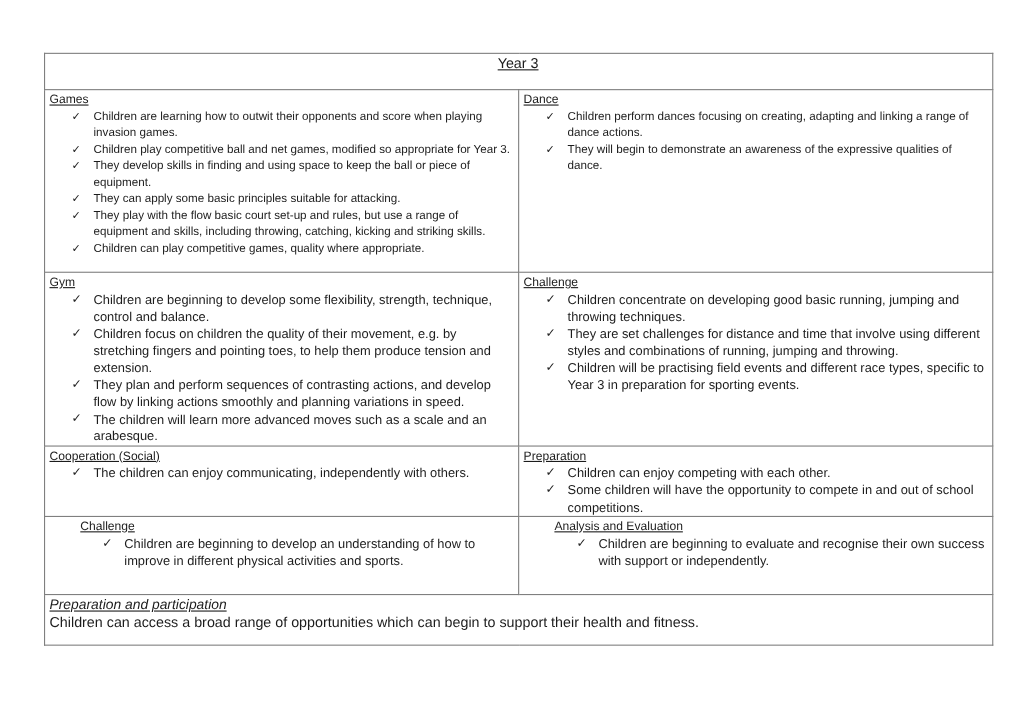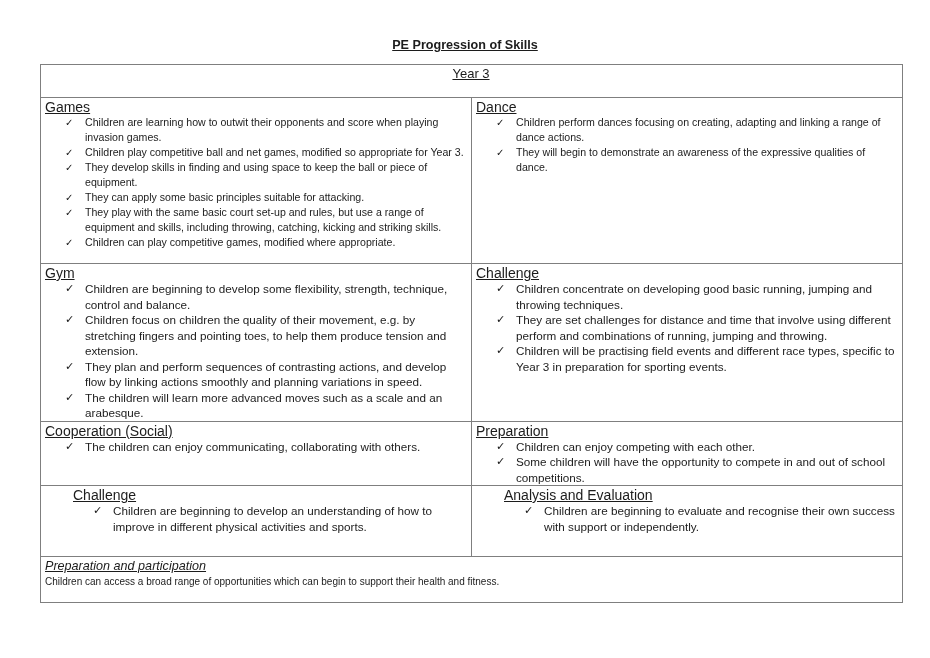--- a/index.html
+++ b/index.html
@@ -37,44 +37,43 @@
   tr.row-2 td     { height: 153px; }
   tr.row-3 td     { height: 62px; }
   tr.row-4 td     { height: 71px; padding-left: 32px; }
   tr.row-footer td{ height: 46px; }
 
   .year-cell { text-align: center; font-size: 13px; line-height: 16px; }
   .year-text { text-decoration: underline; }
 
   .sec-heading {
     text-decoration: underline;
-    font-size: 14px;
+    font-size: 11px;
     line-height: 16px;
   }
   .body-sm { font-size: 10.6px; line-height: 15px; }
   .body-md { font-size: 11.7px; line-height: 15.5px; }
 
   ul.checklist { list-style: none; margin: 0; padding: 0; }
   ul.checklist li { display: flex; }
   .check {
     flex: 0 0 20px;
     margin-left: 20px;
     font-size: 0.95em;
   }
   .btext { flex: 1; }
 
-  .footer-text { font-size: 10px; line-height: 16px; }
+  .footer-text { font-size: 13px; line-height: 16px; }
   .footer-heading { font-size: 12.6px; line-height: 16px; text-decoration: underline; font-style: italic; }
 </style>
 </head>
 <body>
 
 <div class="page">
 
-  <div class="page-title">PE Progression of Skills</div>
 
   <table class="skills-table">
     <colgroup>
       <col style="width:50%">
       <col style="width:50%">
     </colgroup>
 
     <tbody>
         <tr class="row-year">
       <td colspan="2" class="year-cell">
@@ -97,25 +96,25 @@
           <li>
             <span class="check">✓</span>
             <span class="btext">They develop skills in finding and using space to keep the ball or piece of equipment.</span>
           </li>
           <li>
             <span class="check">✓</span>
             <span class="btext">They can apply some basic principles suitable for attacking.</span>
           </li>
           <li>
             <span class="check">✓</span>
-            <span class="btext">They play with the same basic court set-up and rules, but use a range of equipment and skills, including throwing, catching, kicking and striking skills.</span>
-          </li>
-          <li>
-            <span class="check">✓</span>
-            <span class="btext">Children can play competitive games, modified where appropriate.</span>
+            <span class="btext">They play with the flow basic court set-up and rules, but use a range of equipment and skills, including throwing, catching, kicking and striking skills.</span>
+          </li>
+          <li>
+            <span class="check">✓</span>
+            <span class="btext">Children can play competitive games, quality where appropriate.</span>
           </li>
         </ul>
       </td>
       <td class="body-sm">
         <div class="sec-heading">Dance</div>
         <ul class="checklist">
           <li>
             <span class="check">✓</span>
             <span class="btext">Children perform dances focusing on creating, adapting and linking a range of dance actions.</span>
           </li>
@@ -151,37 +150,37 @@
       </td>
       <td class="body-md">
         <div class="sec-heading">Challenge</div>
         <ul class="checklist">
           <li>
             <span class="check">✓</span>
             <span class="btext">Children concentrate on developing good basic running, jumping and throwing techniques.</span>
           </li>
           <li>
             <span class="check">✓</span>
-            <span class="btext">They are set challenges for distance and time that involve using different perform and combinations of running, jumping and throwing.</span>
+            <span class="btext">They are set challenges for distance and time that involve using different styles and combinations of running, jumping and throwing.</span>
           </li>
           <li>
             <span class="check">✓</span>
             <span class="btext">Children will be practising field events and different race types, specific to Year 3 in preparation for sporting events.</span>
           </li>
         </ul>
       </td>
     </tr>
 
     <tr class="row-3">
       <td class="body-md">
         <div class="sec-heading">Cooperation (Social)</div>
         <ul class="checklist">
           <li>
             <span class="check">✓</span>
-            <span class="btext">The children can enjoy communicating, collaborating with others.</span>
+            <span class="btext">The children can enjoy communicating, independently with others.</span>
           </li>
         </ul>
       </td>
       <td class="body-md">
         <div class="sec-heading">Preparation</div>
         <ul class="checklist">
           <li>
             <span class="check">✓</span>
             <span class="btext">Children can enjoy competing with each other.</span>
           </li>

